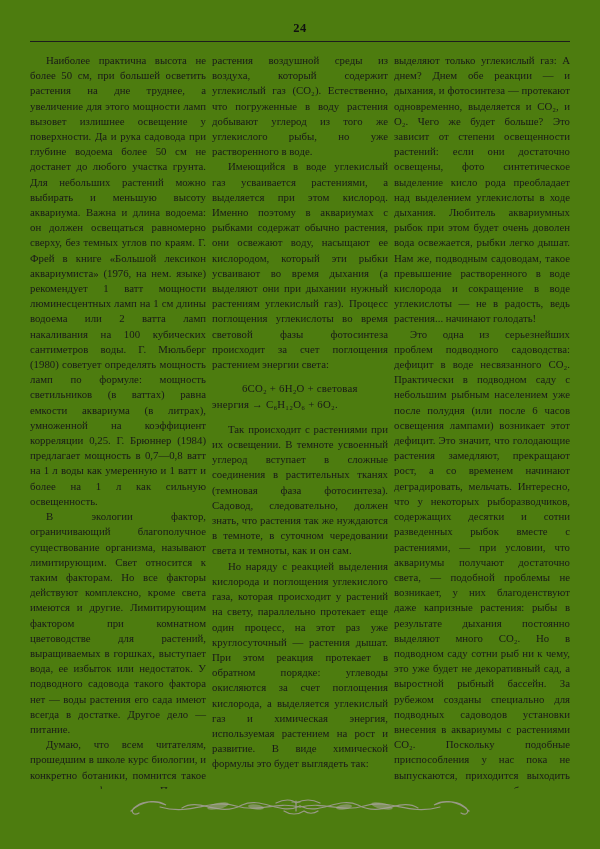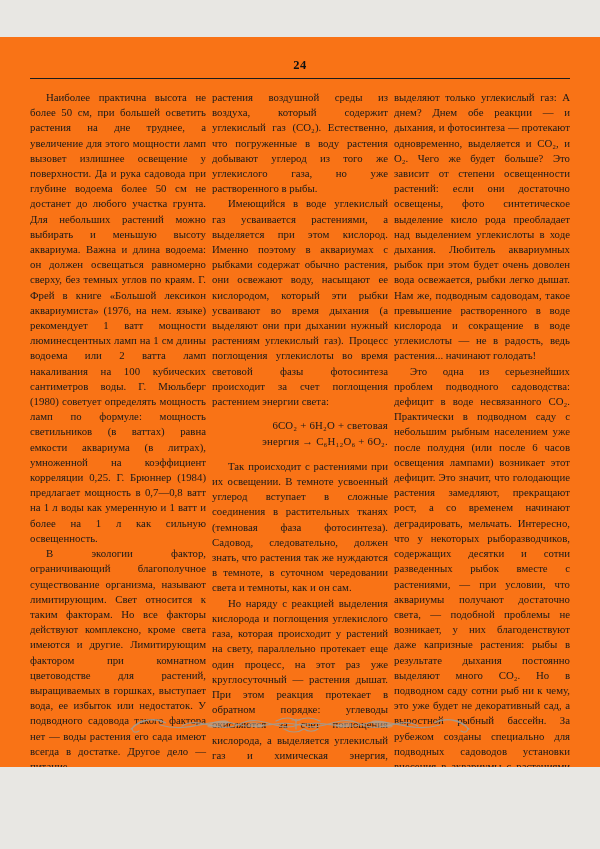--- a/index.html
+++ b/index.html
@@ -3,26 +3,25 @@
 <meta charset="utf-8">
 <style>
   html,body{margin:0;padding:0;}
   body{
     width:600px;height:849px;
     background:#e8e7e3;
     font-family:"Liberation Serif","DejaVu Serif",serif;
   }
   .page{
     position:relative;
-    width:600px;height:730px;
-    background:#f97316;
+    width:600px;height:849px;
+    background:#4d7c0f;
     overflow:hidden;
     box-sizing:border-box;
     color:#1a1a1a;
-    margin-top:37px;
   }
   .page-header{padding-top:21px;}
   .page-number{
     text-align:center;
     font-weight:bold;
     font-size:12.5px;
     letter-spacing:.5px;
     color:#111;
   }
   .header-rule{
@@ -44,21 +43,21 @@
     text-align:justify;
     font-size:10.8px;
     line-height:15.2px;
     color:#191919;
     hyphens:auto;
   }
   p.para{margin:0;padding:0;}
   p.indent{text-indent:16px;}
   p.formula{
     margin:9px 0 9px 0;
-    text-align:right;
+    text-align:left;
     line-height:15.8px;
     letter-spacing:.2px;
   }
   p.formula.indent{text-indent:30px;}
   p.formula b, p.para b{font-weight:normal;}
   .ornament-row{
     position:absolute;
     left:0;right:0;
     bottom:26px;
     display:flex;
@@ -75,21 +74,21 @@
     <hr class="header-rule">
   </header>
 
   <main class="columns">
     <div class="col">
         <p class="para indent"><span>Наиболее практична высота не более 50 см, при большей осветить растения на дне труднее, а увеличение для этого мощности ламп вызовет излишнее освещение у поверхности. Да и рука садовода при глубине водоема более 50 см не достанет до любого участка грунта. Для небольших растений можно выбирать и меньшую высоту аквариума. Важна и длина водоема: он должен освещаться равномерно сверху, без темных углов по краям. Г. Фрей в книге «Большой лексикон аквариумиста» (1976, на нем. языке) рекомендует 1 ватт мощности люминесцентных ламп на 1 см длины водоема или 2 ватта ламп накаливания на 100 кубических сантиметров воды. Г. Мюльберг (1980) советует определять мощность ламп по формуле: мощность светильников (в ваттах) равна емкости аквариума (в литрах), умноженной на коэффициент корреляции 0,25. Г. Брюннер (1984) предлагает мощность в 0,7—0,8 ватт на 1 л воды как умеренную и 1 ватт и более на 1 л как сильную освещенность.</span></p>
         <p class="para indent"><span>В экологии фактор, ограничивающий благополучное существование организма, называют лимитирующим. Свет относится к таким факторам. Но все факторы действуют комплексно, кроме света имеются и другие. Лимитирующим фактором при комнатном цветоводстве для растений, выращиваемых в горшках, выступает вода, ее избыток или недостаток. У подводного садовода такого фактора нет — воды растения его сада имеют всегда в достатке. Другое дело — питание.</span></p>
         <p class="para indent"><span>Думаю, что всем читателям, прошедшим в школе курс биологии, и конкретно ботаники, помнится такое явление, как фотосинтез. Поглощая световую энергию, растения в результате фотосинтетической деятельности усваивают углерод — основное вещество для строительства растительной ткани; добывают его</span></p>
       </div>
     <div class="col">
-        <p class="para"><span>растения воздушной среды из воздуха, который содержит углекислый газ (</span><b>CO₂</b><span>). Естественно, что погруженные в воду растения добывают углерод из того же углекислого газа, но уже растворенного в рыбы.</span></p>
+        <p class="para"><span>растения воздушной среды из воздуха, который содержит углекислый газ (</span><b>CO₂</b><span>). Естественно, что погруженные в воду растения добывают углерод из того же углекислого рыбы, но уже растворенного в воде.</span></p>
         <p class="para indent"><span>Имеющийся в воде углекислый газ усваивается растениями, а выделяется при этом кислород. Именно поэтому в аквариумах с рыбками содержат обычно растения, они освежают воду, насыщают ее кислородом, который эти рыбки усваивают во время дыхания (а выделяют они при дыхании нужный растениям углекислый газ). Процесс поглощения углекислоты во время световой фазы фотосинтеза происходит за счет поглощения растением энергии света:</span></p>
         <p class="para indent formula"><b>6CO₂ + 6H₂O + </b><span>световая энергия → </span><b>C₆H₁₂O₆ + 6O₂.</b></p>
         <p class="para indent"><span>Так происходит с растениями при их освещении. В темноте усвоенный углерод вступает в сложные соединения в растительных тканях (темновая фаза фотосинтеза). Садовод, следовательно, должен знать, что растения так же нуждаются в темноте, в суточном чередовании света и темноты, как и он сам.</span></p>
         <p class="para indent"><span>Но наряду с реакцией выделения кислорода и поглощения углекислого газа, которая происходит у растений на свету, параллельно протекает еще один процесс, на этот раз уже круглосуточный — растения дышат. При этом реакция протекает в обратном порядке: углеводы окисляются за счет поглощения кислорода, а выделяется углекислый газ и химическая энергия, используемая растением на рост и развитие. В виде химической формулы это будет выглядеть так:</span></p>
       </div>
     <div class="col">
         <p class="para"><span>выделяют только углекислый газ: А днем? Днем обе реакции — и дыхания, и фотосинтеза — протекают одновременно, выделяется и </span><b>CO₂</b><span>, и </span><b>O₂</b><span>. Чего же будет больше? Это зависит от степени освещенности растений: если они достаточно освещены, фото синтетическое выделение кисло рода преобладает над выделением углекислоты в ходе дыхания. Любитель аквариумных рыбок при этом будет очень доволен вода освежается, рыбки легко дышат. Нам же, подводным садоводам, такое превышение растворенного в воде кислорода и сокращение в воде углекислоты — не в радость, ведь растения... начинают голодать!</span></p>
         <p class="para indent"><span>Это одна из серьезнейших проблем подводного садоводства: дефицит в воде несвязанного </span><b>CO₂</b><span>. Практически в подводном саду с небольшим рыбным населением уже после полудня (или после 6 часов освещения лампами) возникает этот дефицит. Это значит, что голодающие растения замедляют, прекращают рост, а со временем начинают деградировать, мельчать. Интересно, что у некоторых рыборазводчиков, содержащих десятки и сотни разведенных рыбок вместе с растениями, — при условии, что аквариумы получают достаточно света, — подобной проблемы не возникает, у них благоденствуют даже капризные растения: рыбы в результате дыхания постоянно выделяют много </span><b>CO₂</b><span>. Но в подводном саду сотни рыб ни к чему, это уже будет не декоративный сад, а выростной рыбный бассейн. За рубежом созданы специально для подводных садоводов установки внесения в аквариумы с растениями </span><b>CO₂</b><span>. Поскольку подобные приспособления у нас пока не выпускаются, приходится выходить из положения собственными средствами. Их несколько: нельзя содержать растения совсем без рыбного населения; аэрация аквариумной воды воздухом, который компрессор забирает из жилых помещений</span></p>
       </div>
   </main>

